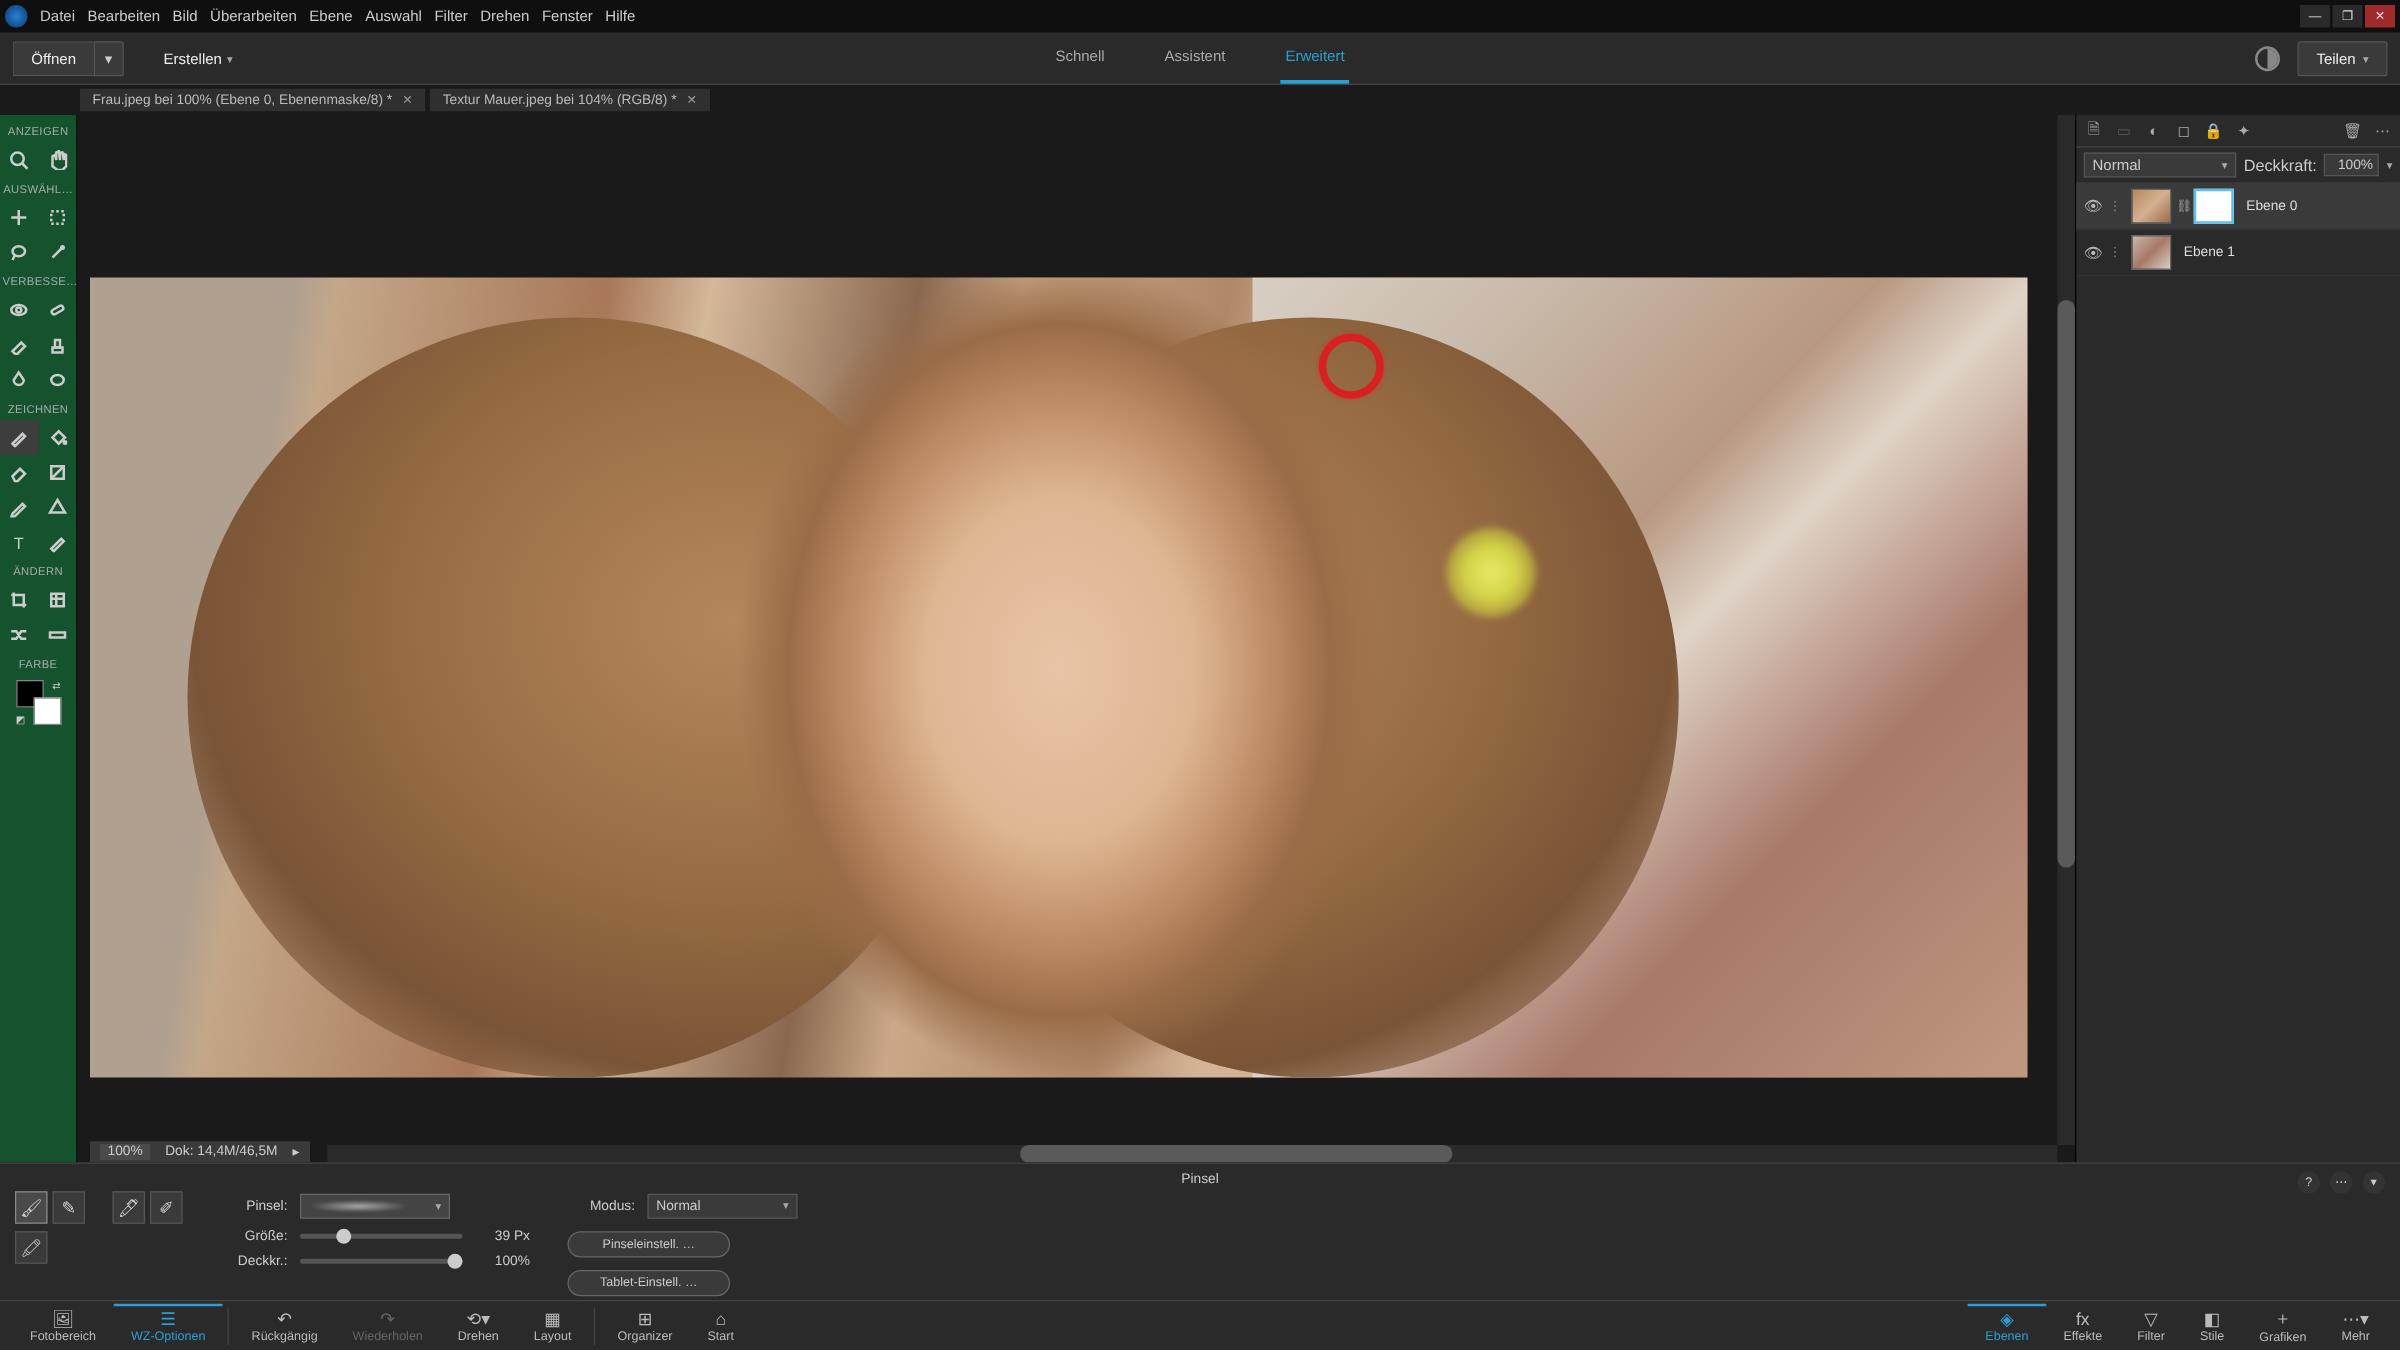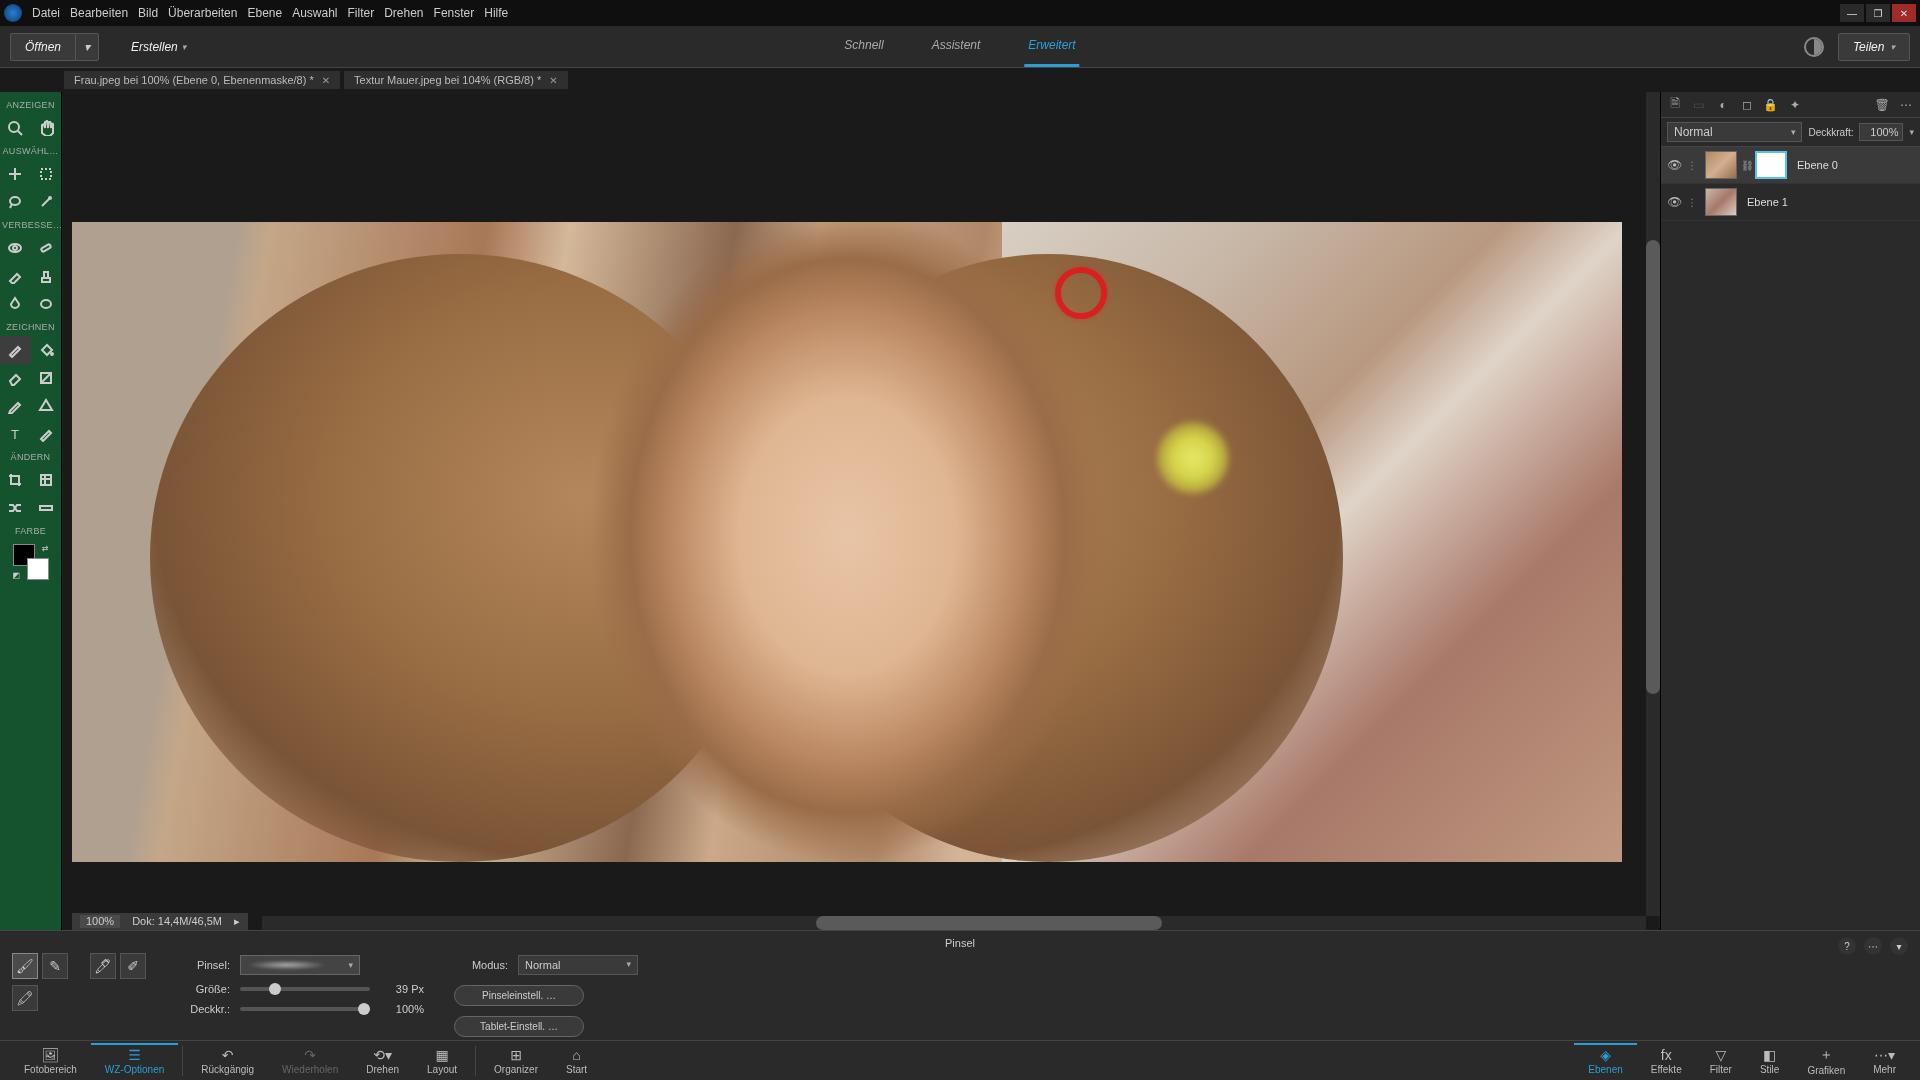--- a/index.html
+++ b/index.html
@@ -8,21 +8,21 @@
 
 .titlebar { height: 26px; background: #0f0f0f; display: flex; align-items: center; padding: 0 4px; }
 .app-logo { width: 18px; height: 18px; border-radius: 50%; background: radial-gradient(circle, #2a7fd4, #0a3a6a); margin-right: 10px; }
 .menu-items { display: flex; gap: 10px; }
 .menu-items div { color: #ccc; cursor: pointer; }
 .window-controls { margin-left: auto; display: flex; gap: 2px; }
 .win-btn { width: 24px; height: 18px; background: #2a2a2a; display: flex; align-items: center; justify-content: center; font-size: 10px; color: #ddd; }
 .win-btn.close { background: #9e2a2a; }
 
 
-.top-toolbar { height: 42px; background: #2a2a2a; border-bottom: 1px solid #444; display: flex; align-items: center; padding: 0 10px; font-style: italic; }
+.top-toolbar { height: 42px; background: #2a2a2a; border-bottom: 1px solid #444; display: flex; align-items: center; padding: 0 10px; }
 .dropdown-btn { background: #3a3a3a; border: 1px solid #555; padding: 6px 14px; color: #eee; border-radius: 2px; display: flex; align-items: center; gap: 6px; }
 .dropdown-btn.split { border-right: none; border-radius: 2px 0 0 2px; }
 .dropdown-caret { background: #3a3a3a; border: 1px solid #555; padding: 6px 8px; border-radius: 0 2px 2px 0; color: #ccc; }
 .plain-dd { padding: 6px 12px; color: #eee; display:flex; align-items:center; gap:4px; margin-left: 20px;}
 .center-tabs { position: absolute; left: 50%; transform: translateX(-50%); display: flex; gap: 40px; }
 .center-tabs div { color: #aaa; padding: 12px 4px; }
 .center-tabs .active { color: #2a9fd6; border-bottom: 3px solid #2a9fd6; }
 .right-toolbar { margin-left: auto; display: flex; align-items: center; gap: 14px; }
 .icon-circ { width: 20px; height: 20px; border: 2px solid #888; border-radius: 50%; position: relative; }
 .icon-circ::after{content:'';position:absolute;right:0;top:0;width:50%;height:100%;background:#888;border-radius:0 10px 10px 0;}
@@ -66,21 +66,21 @@
 .v-scroll{position:absolute; right:0; top:0; bottom:14px; width:14px; background:#2a2a2a;}
 .v-thumb{position:absolute; top:18%; height:55%; width:100%; background:#5a5a5a; border-radius:7px;}
 
 
 .right-panel { width: 260px; background: #2a2a2a; border-left: 1px solid #000; }
 .panel-top-icons{height:26px; display:flex; align-items:center; padding:0 6px; gap:8px; border-bottom:1px solid #444;}
 .pt-icon{width:16px;height:16px; display:flex;align-items:center;justify-content:center;color:#aaa;font-size:12px;}
 .pt-spacer{flex:1;}
 .blend-row{display:flex; align-items:center; padding:4px 6px; gap:6px; border-bottom:1px solid #444;}
 .blend-sel{flex:1; background:#3a3a3a; border:1px solid #555; padding:2px 6px; display:flex; justify-content:space-between; align-items:center;}
-.opacity-lbl{font-size:10px; color:#ccc;}
+.opacity-lbl{font-size:13px; color:#ccc;}
 .opacity-val{background:#3a3a3a; border:1px solid #555; padding:2px 4px; width:44px; text-align:right; font-size:11px;}
 .layer-row{display:flex; align-items:center; padding:4px 6px; gap:4px; border-bottom:1px solid #333;}
 .layer-row.sel{background:#3a3a3a;}
 .eye{width:16px;font-size:12px;color:#bbb;}
 .lock-ic{width:14px;font-size:10px;color:#888;}
 .thumb{width:32px;height:28px; border:1px solid #666;}
 .thumb.img{background:linear-gradient(135deg,#b4875c,#d4b090,#9a6c48);}
 .thumb.mask{background:#fff;}
 .thumb.wall{background:linear-gradient(135deg,#c8b8a8,#a87868,#d8cfc4);}
 .link-ic{width:10px;font-size:10px;color:#aaa;}

